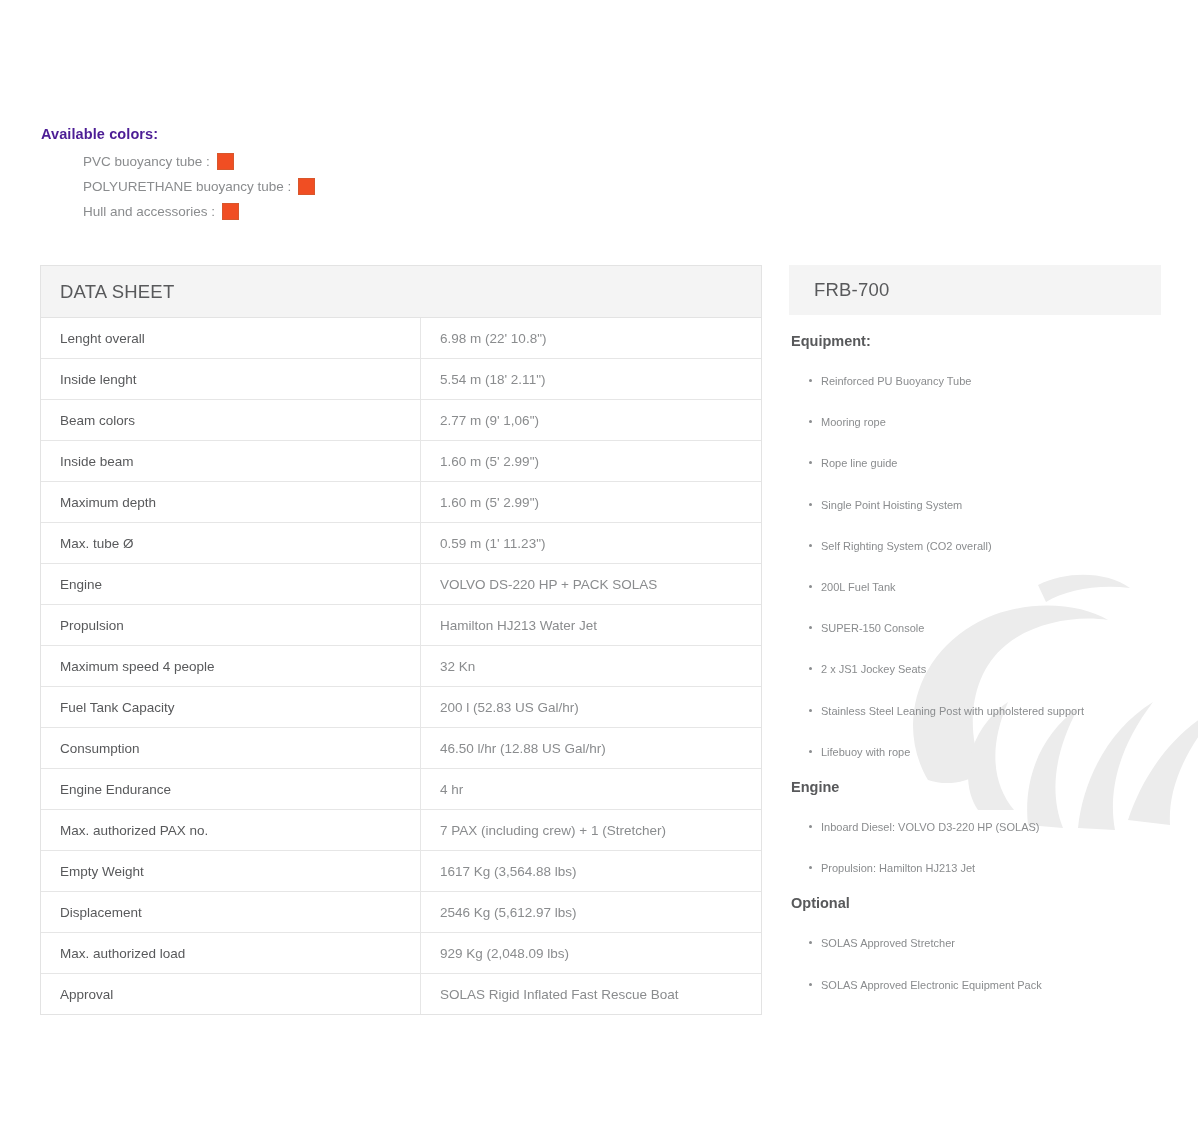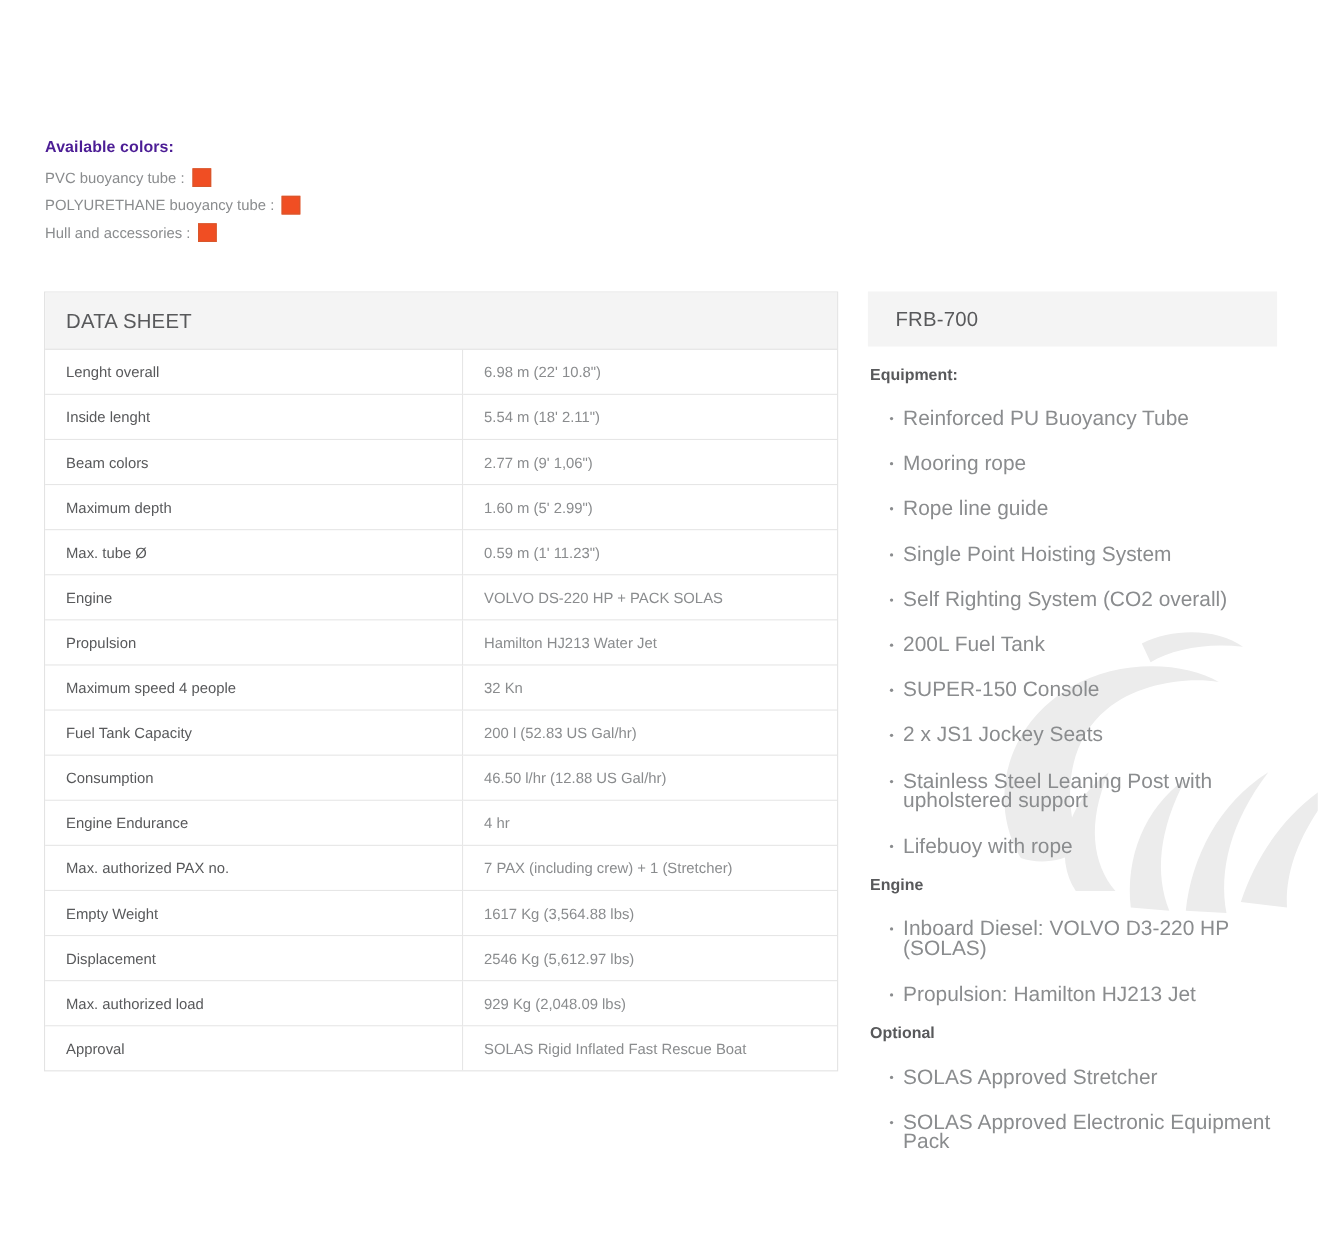--- a/index.html
+++ b/index.html
@@ -46,20 +46,21 @@
     margin-bottom: 11px;
     letter-spacing: .1px;
   }
   .color-row {
     display: flex;
     align-items: center;
     margin-bottom: 8px;
     font-size: 13.5px;
     color: #8a8c8e;
     font-weight: 400;
+    margin-left: 42px;
   }
   .color-row .label {
     white-space: nowrap;
   }
   .swatch {
     display: inline-block;
     width: 15px;
     height: 15px;
     margin-left: 7px;
     border: 1px solid #d8572c;
@@ -148,21 +149,21 @@
   .sec-title.spaced {
     margin-top: 18px;
   }
   ul.bullets {
     margin: 0 0 0 0;
     padding: 0 0 0 18px;
     list-style: none;
   }
   ul.bullets li {
     position: relative;
-    font-size: 19px;
+    font-size: 11px;
     color: #8a8c8e;
     line-height: 18.2px;
     padding-left: 12px;
     margin-top: 23px;
   }
   ul.bullets li::before {
     content: "";
     position: absolute;
     left: 0;
     top: 7px;
@@ -215,20 +216,24 @@
           <td class="k">Lenght overall</td>
           <td class="v">6.98 m (22' 10.8")</td>
         </tr>
         <tr>
           <td class="k">Inside lenght</td>
           <td class="v">5.54 m (18' 2.11")</td>
         </tr>
         <tr>
           <td class="k">Beam colors</td>
           <td class="v">2.77 m (9' 1,06")</td>
+        </tr>
+        <tr>
+          <td class="k">Inside beam</td>
+          <td class="v">1.60 m (5' 2.99")</td>
         </tr>
         <tr>
           <td class="k">Maximum depth</td>
           <td class="v">1.60 m (5' 2.99")</td>
         </tr>
         <tr>
           <td class="k">Max. tube Ø</td>
           <td class="v">0.59 m (1' 11.23")</td>
         </tr>
         <tr>

